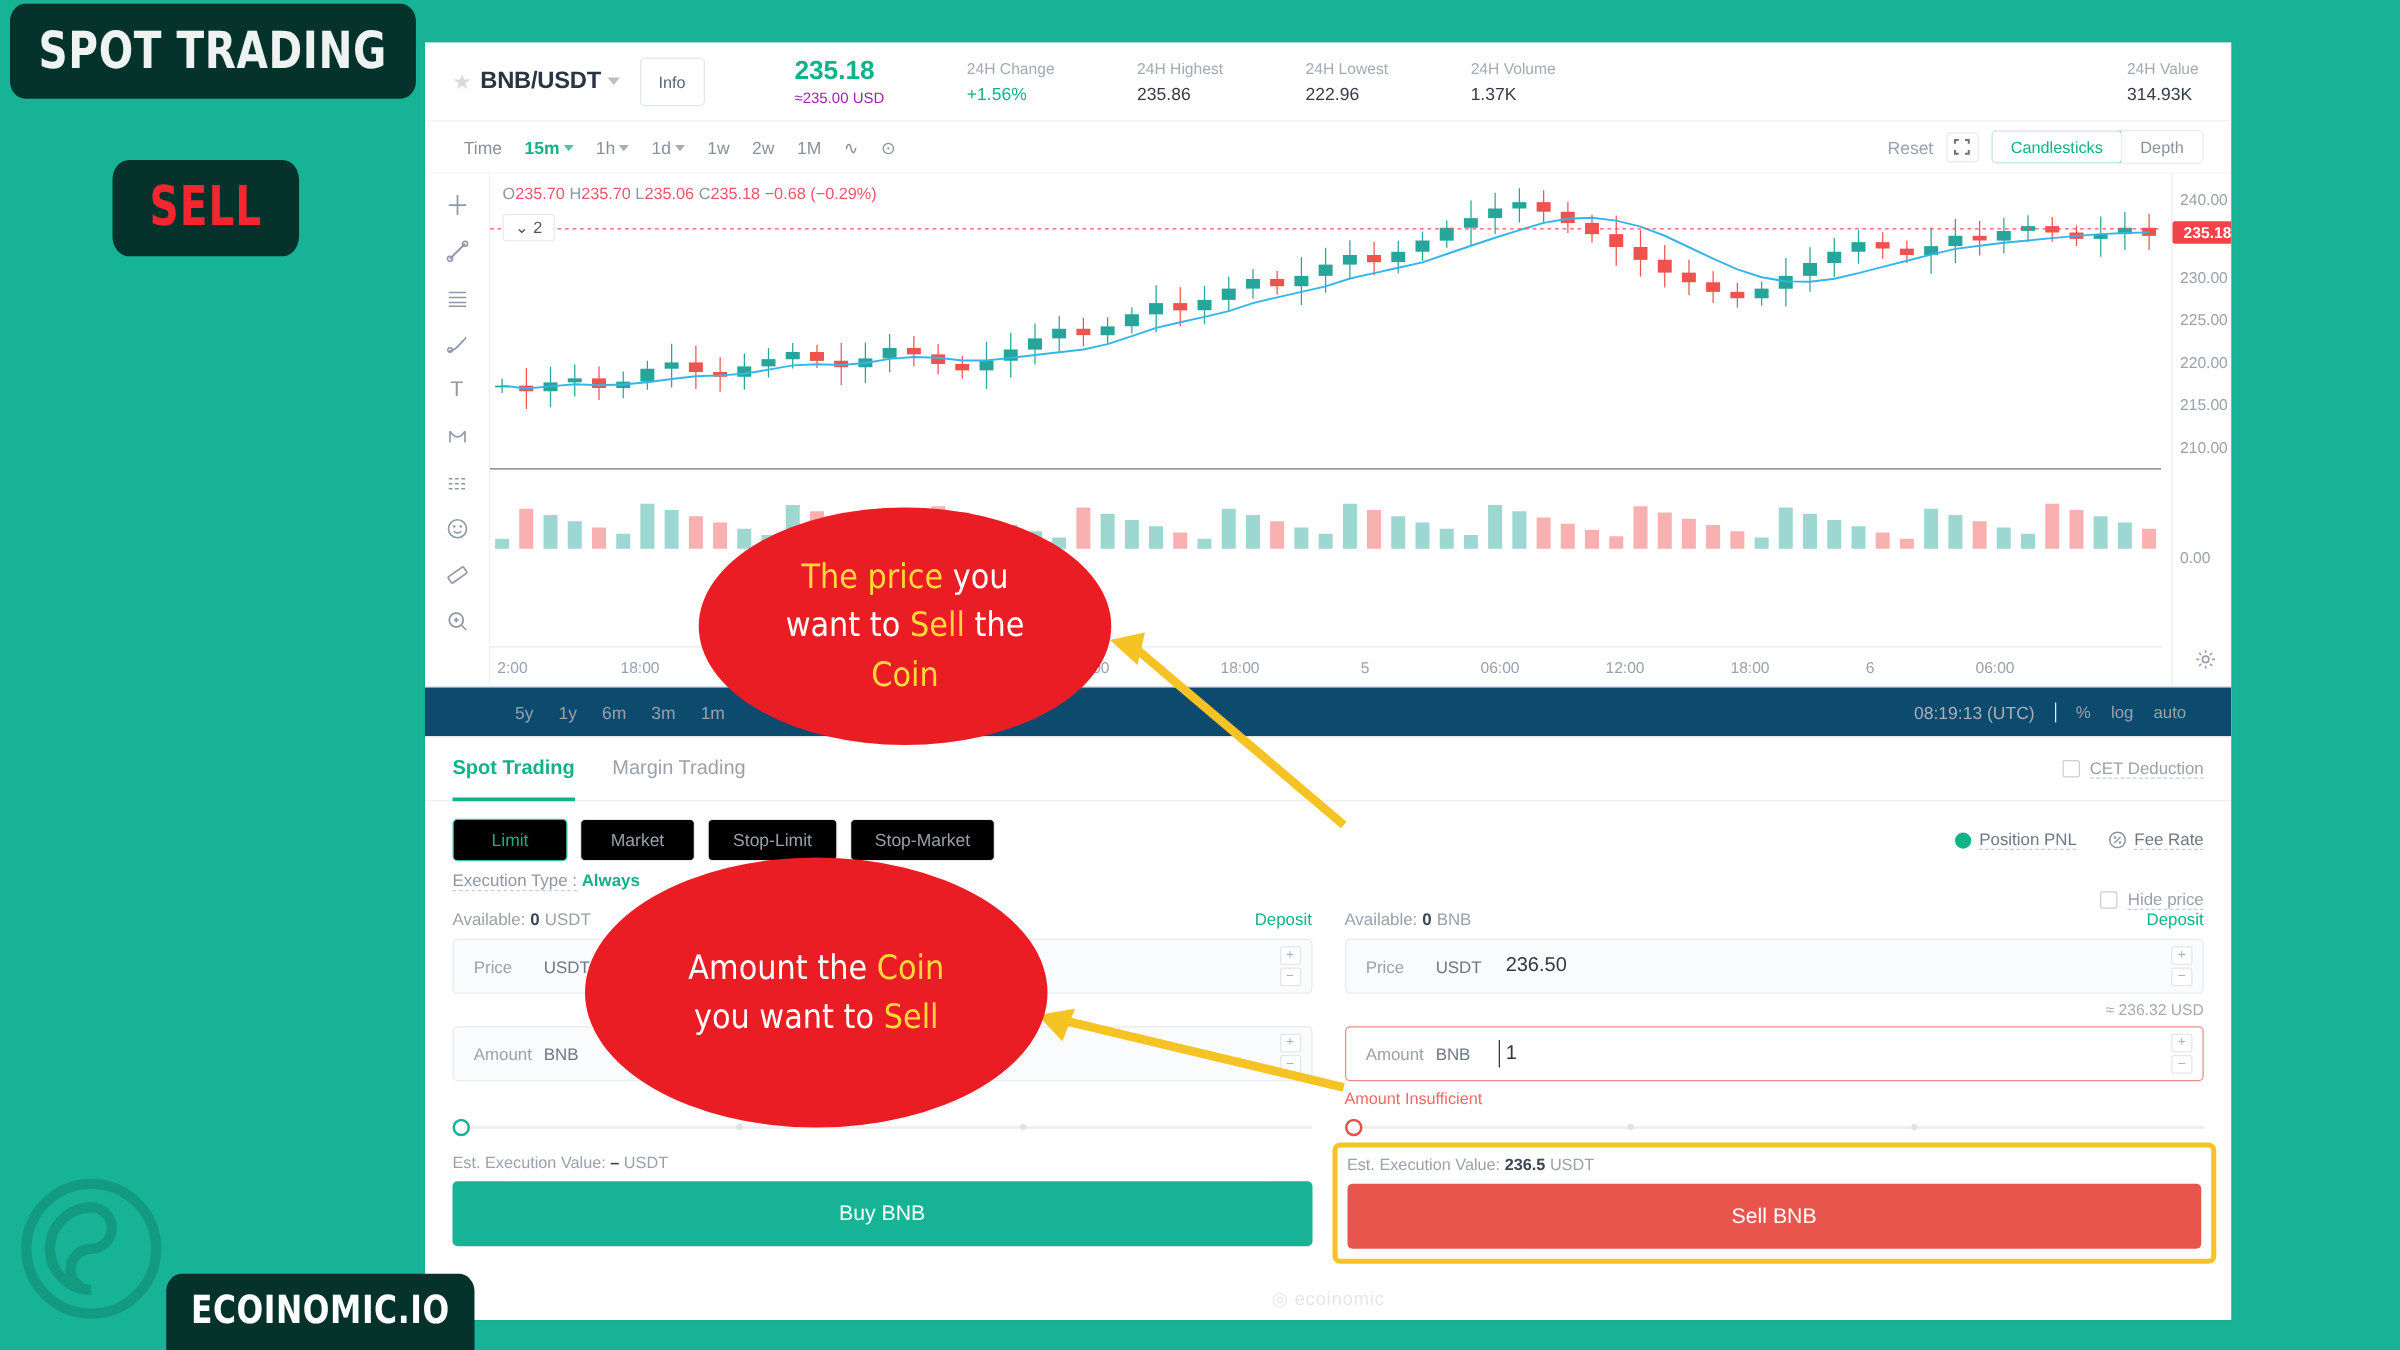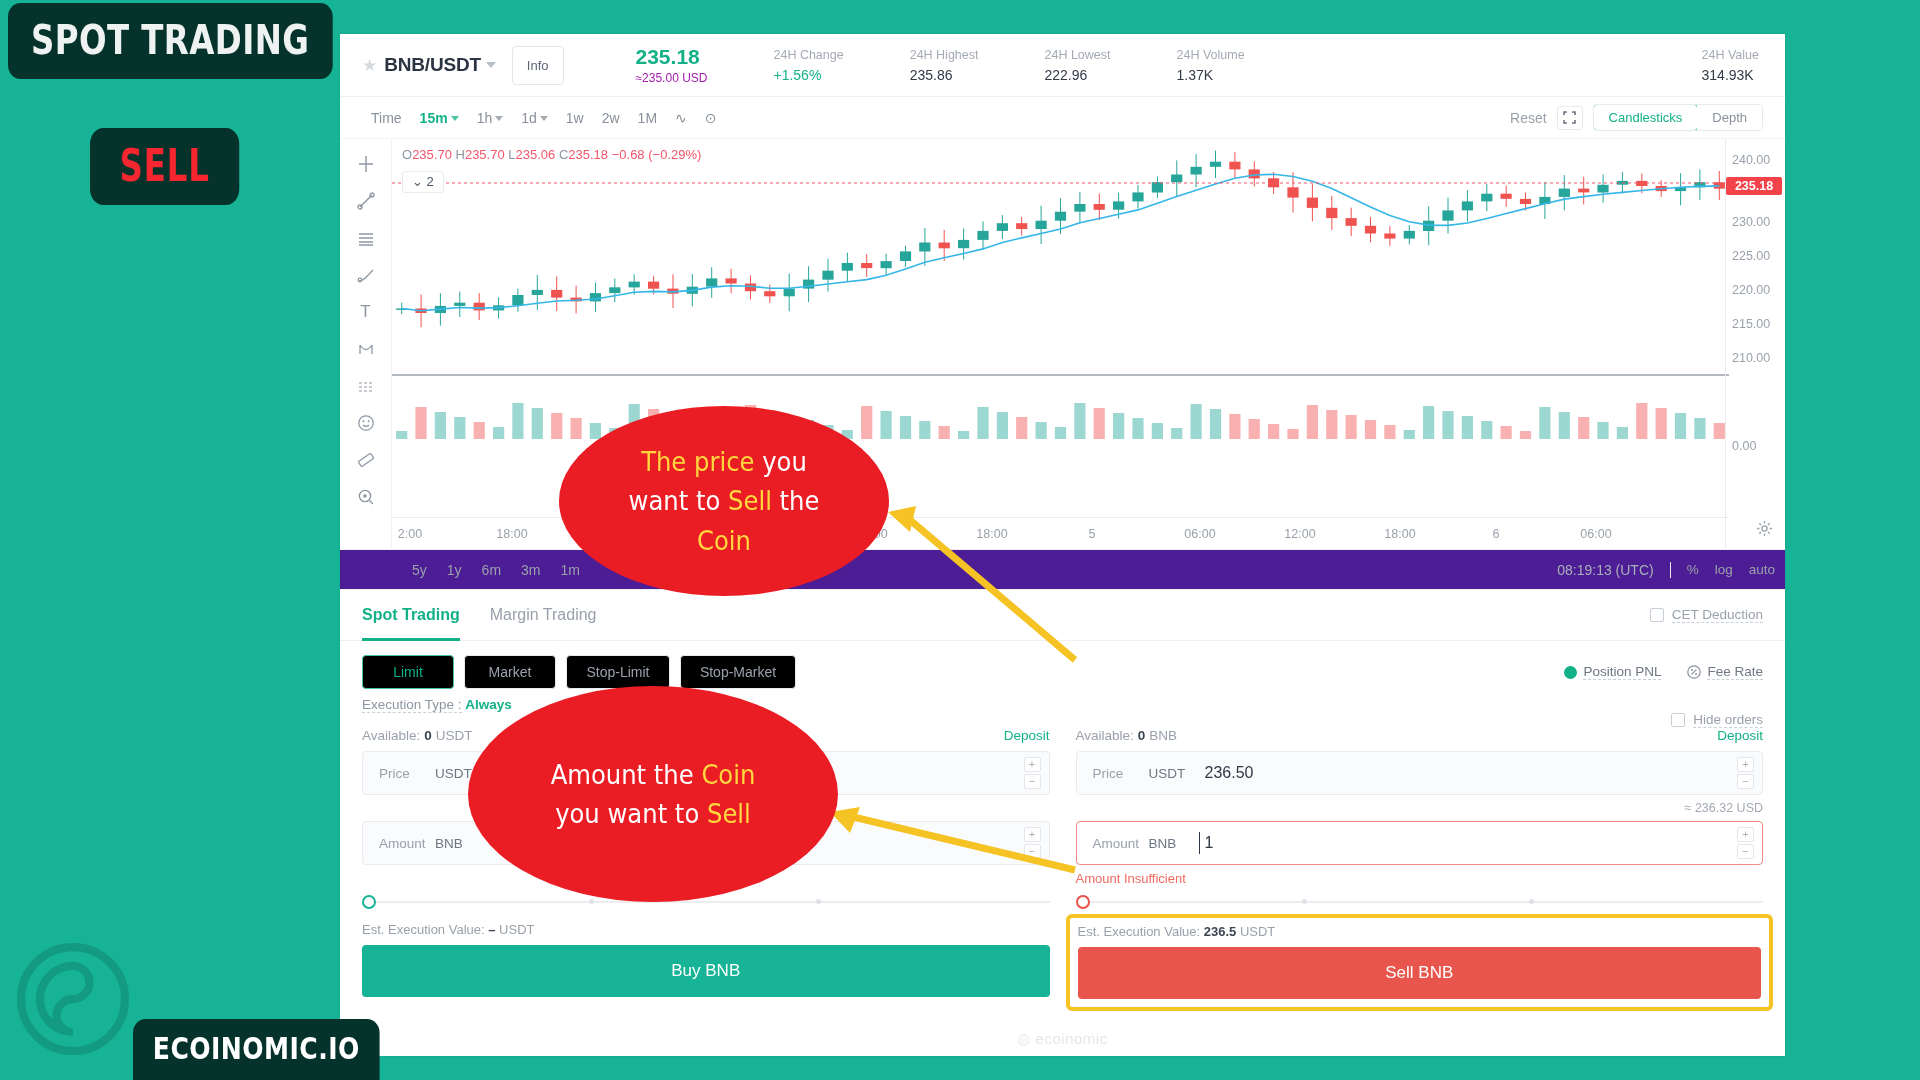--- a/index.html
+++ b/index.html
@@ -118,37 +118,37 @@
     padding: 2px 9px 3px; font-size: 13px; color: #4c5562;
   }
   .drawtools {
     position: absolute; left: 0; top: 0; width: 52px; height: 100%;
     border-right: 1px solid #f1f2f4; background: #fff;
     display: flex; flex-direction: column; align-items: center; padding-top: 8px; gap: 3px;
   }
   .dt { width: 38px; height: 34px; display: flex; align-items: center; justify-content: center;
         color: #8f98a4; cursor: pointer; border-radius: 3px; }
   .price-axis {
-    position: absolute; right: 0; top: 0; width: 60px; height: 100%;
+    position: absolute; right: 0; top: 0; width: 48px; height: 100%;
     border-left: 1px solid #e9ebee; font-size: 12.5px; color: #9aa1ab; padding-left: 36px;
   }
   .price-axis span { position: absolute; left: 6px; }
   .price-tag {
     position: absolute; left: 0; width: 56px; background: #f2434a; color: #fff;
     font-size: 12.5px; font-weight: bold; text-align: center; padding: 2px 0; border-radius: 2px;
   }
   .time-axis {
     position: absolute; left: 52px; right: 56px; bottom: 0; height: 32px;
     border-top: 1px solid #e9ebee; font-size: 12.5px; color: #9aa1ab;
   }
   .time-axis span { position: absolute; top: 9px; transform: translateX(-50%); }
   .gear-axis { position: absolute; right: 12px; bottom: 8px; color: #9aa1ab; }
   .chart-foot {
-    display: flex; align-items: center; height: 40px; padding: 0 10px 0 62px;
-    font-size: 14px; color: #9aa1ab; border-top: 1px solid #f2f3f5; background: #4c1d95;
+    display: flex; align-items: center; height: 40px; padding: 0 36px 0 62px;
+    font-size: 14px; color: #9aa1ab; border-top: 1px solid #f2f3f5; background: #0c4a6e;
   }
   .chart-foot .r { padding: 3px 10px; cursor: pointer; }
   .foot-right { margin-left: auto; display: flex; align-items: center; gap: 16px; }
   .foot-right .utc { color: #aab0ba; font-size: 14px; }
   .foot-right .sep { width: 1px; height: 16px; background: #e6e9ed; }
   .foot-right .m { cursor: pointer; color: #9aa1ab; font-size: 13.5px; }
 
   
   .trade-tabs {
     display: flex; align-items: center; height: 52px; padding: 0 22px;
@@ -682,21 +682,21 @@
         <span class="dotted">Fee Rate</span>
       </span>
     </div>
   </div>
 
   <div class="exec-row" style="position:relative;">
     <span class="u">Execution Type :</span>
     <b>Always</b>
     <span class="hide-orders">
       <span class="cbox"></span>
-      <span class="dotted">Hide orders</span>
+      <span class="dotted">Hide price</span>
     </span>
   </div>
 
   <div class="forms">
 
     <div class="form-col">
       <div class="avail">
         <span>Available:</span>
         <b>0</b>
         <span>USDT</span>

